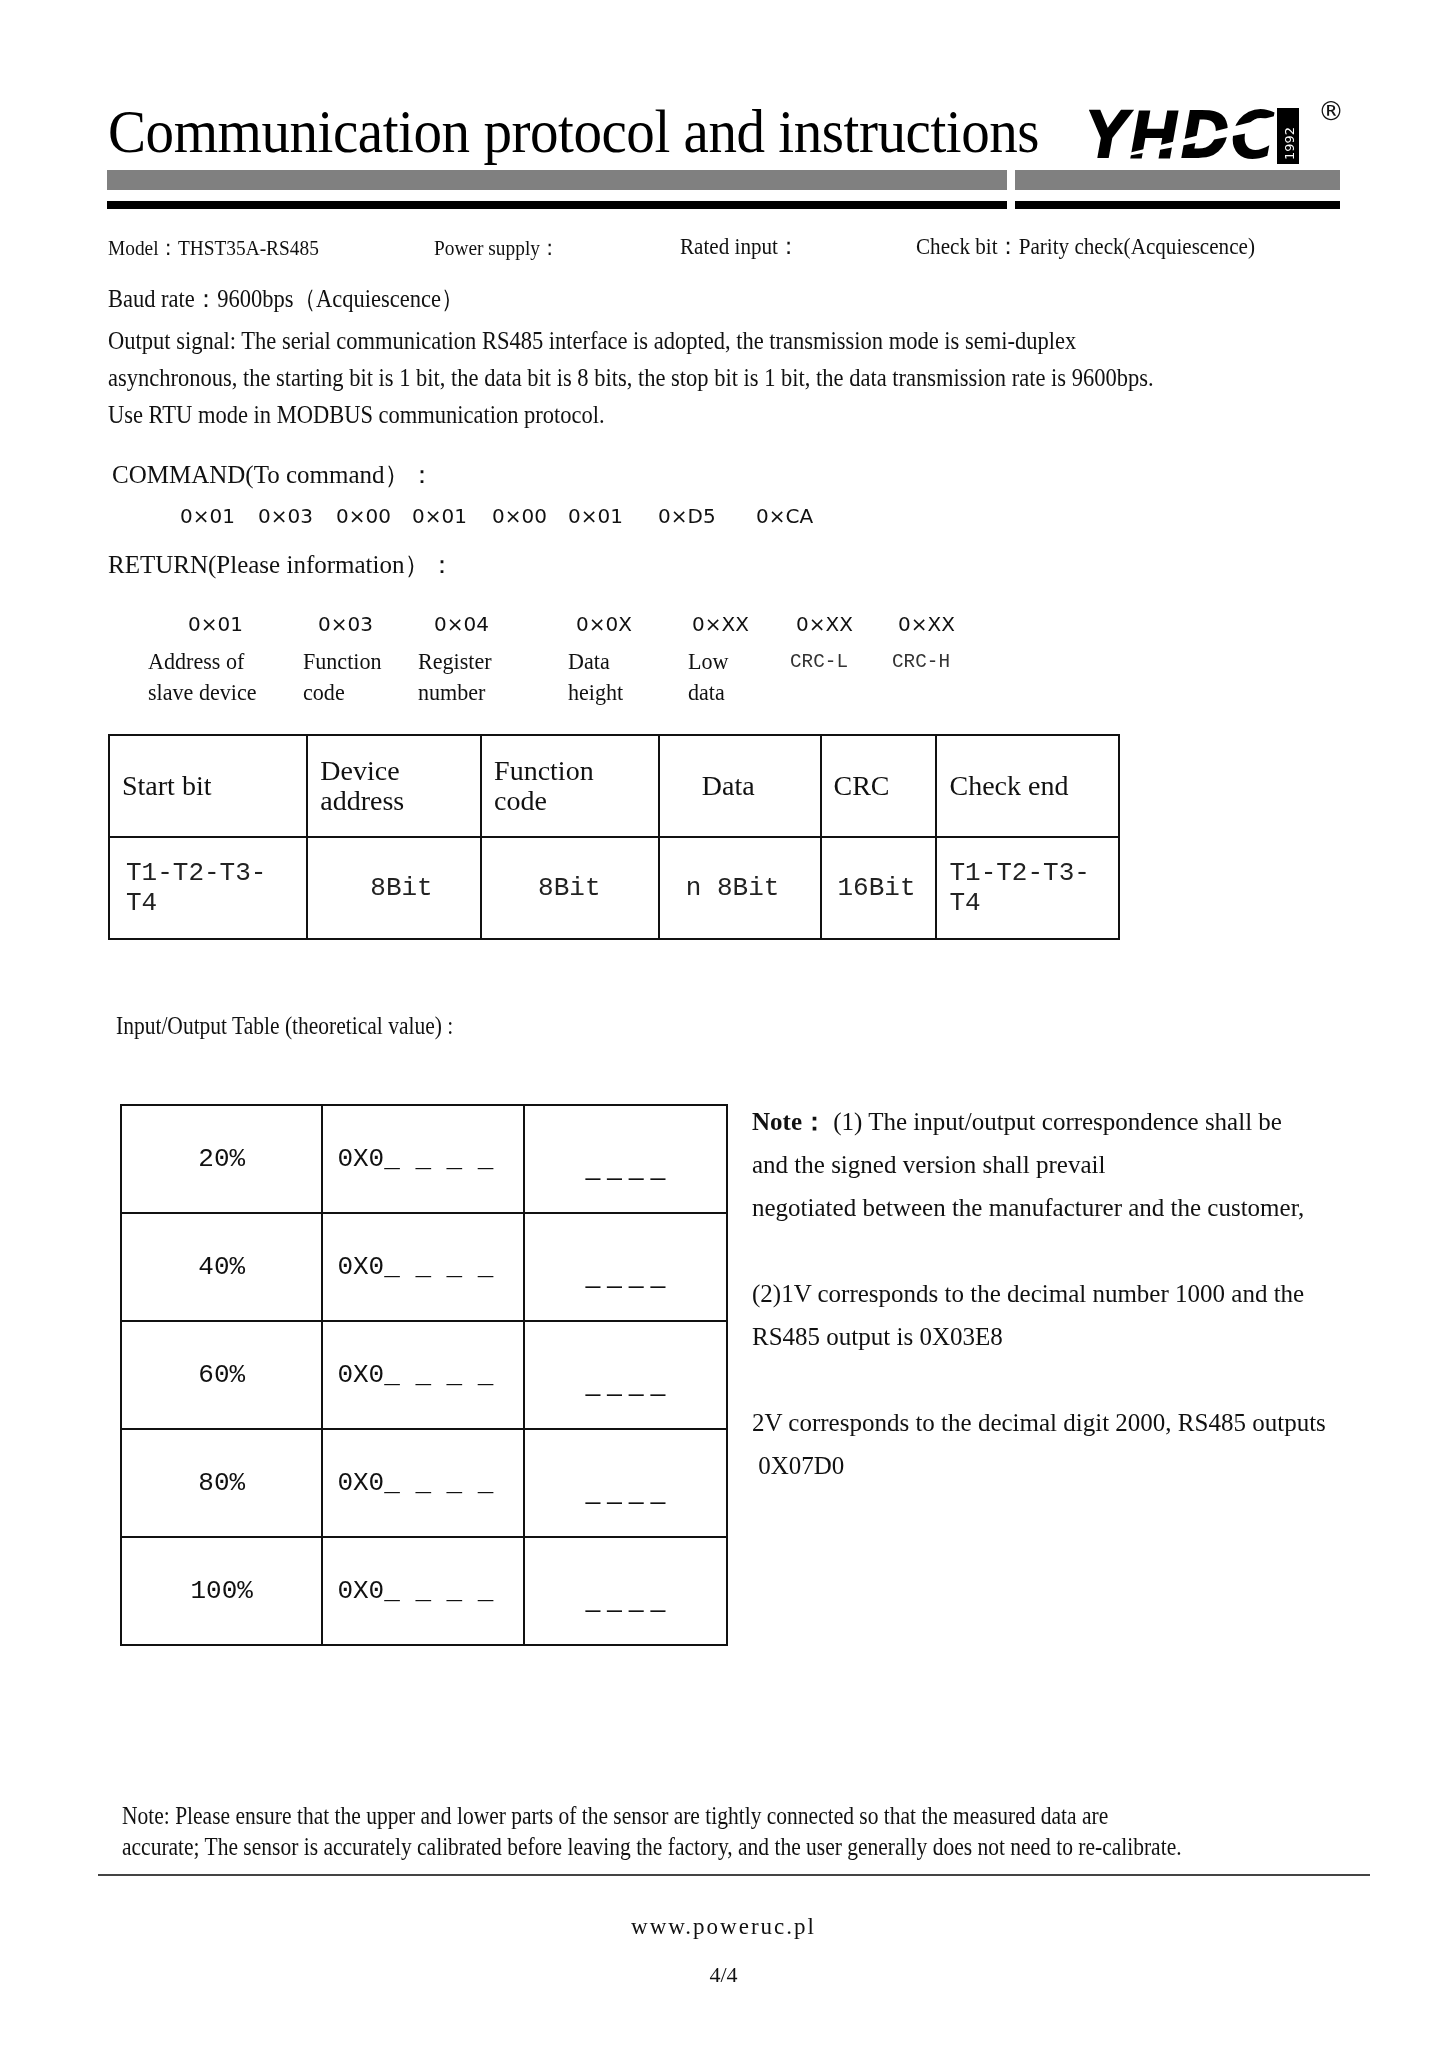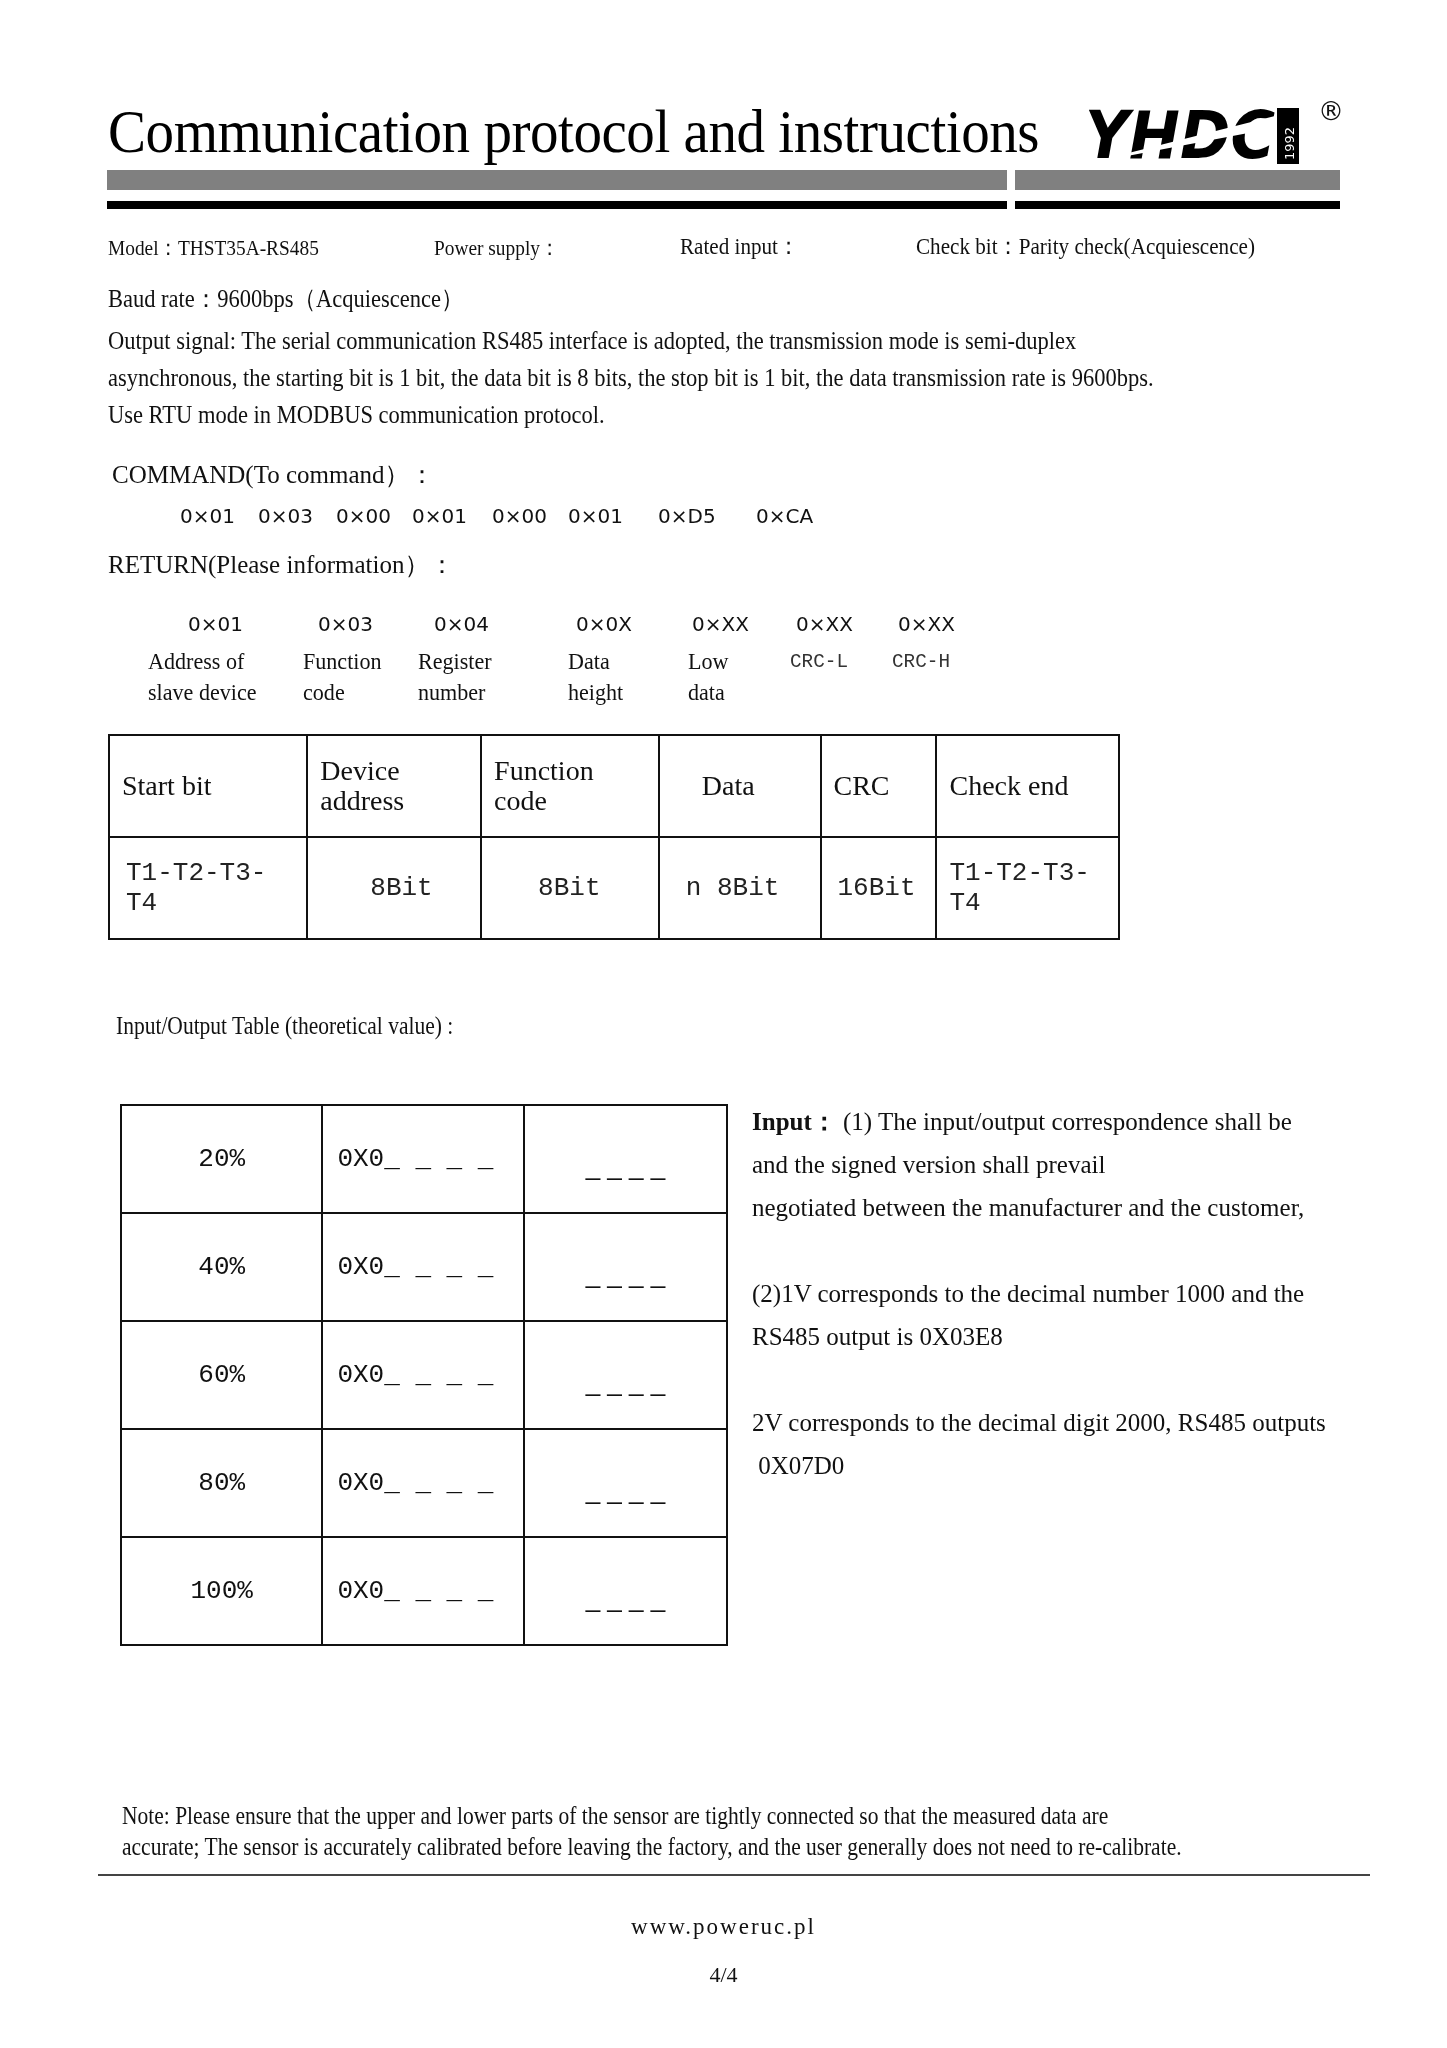--- a/index.html
+++ b/index.html
@@ -214,21 +214,21 @@
   </tr>
   <tr class="r">
     <td class="pct">100%</td>
     <td class="rs">0X0_ _ _ _</td>
     <td class="dec">_ _ _ _</td>
   </tr>
 </tbody>
   </table>
 
 <div class="abs notes">
-  <p><b>Input：</b> <span>(1) The input/output correspondence shall be</span></p>
+  <p><b>Note：</b> <span>(1) The input/output correspondence shall be</span></p>
   <p>and the signed version shall prevail</p>
   <p>negotiated between the manufacturer and the customer,</p>
   <div class="gap"></div>
   <p>(2)1V corresponds to the decimal number 1000 and the</p>
   <p>RS485 output is 0X03E8</p>
   <div class="gap"></div>
   <p>2V corresponds to the decimal digit 2000, RS485 outputs</p>
   <p style="white-space:pre;"> 0X07D0</p>
 </div>
 

